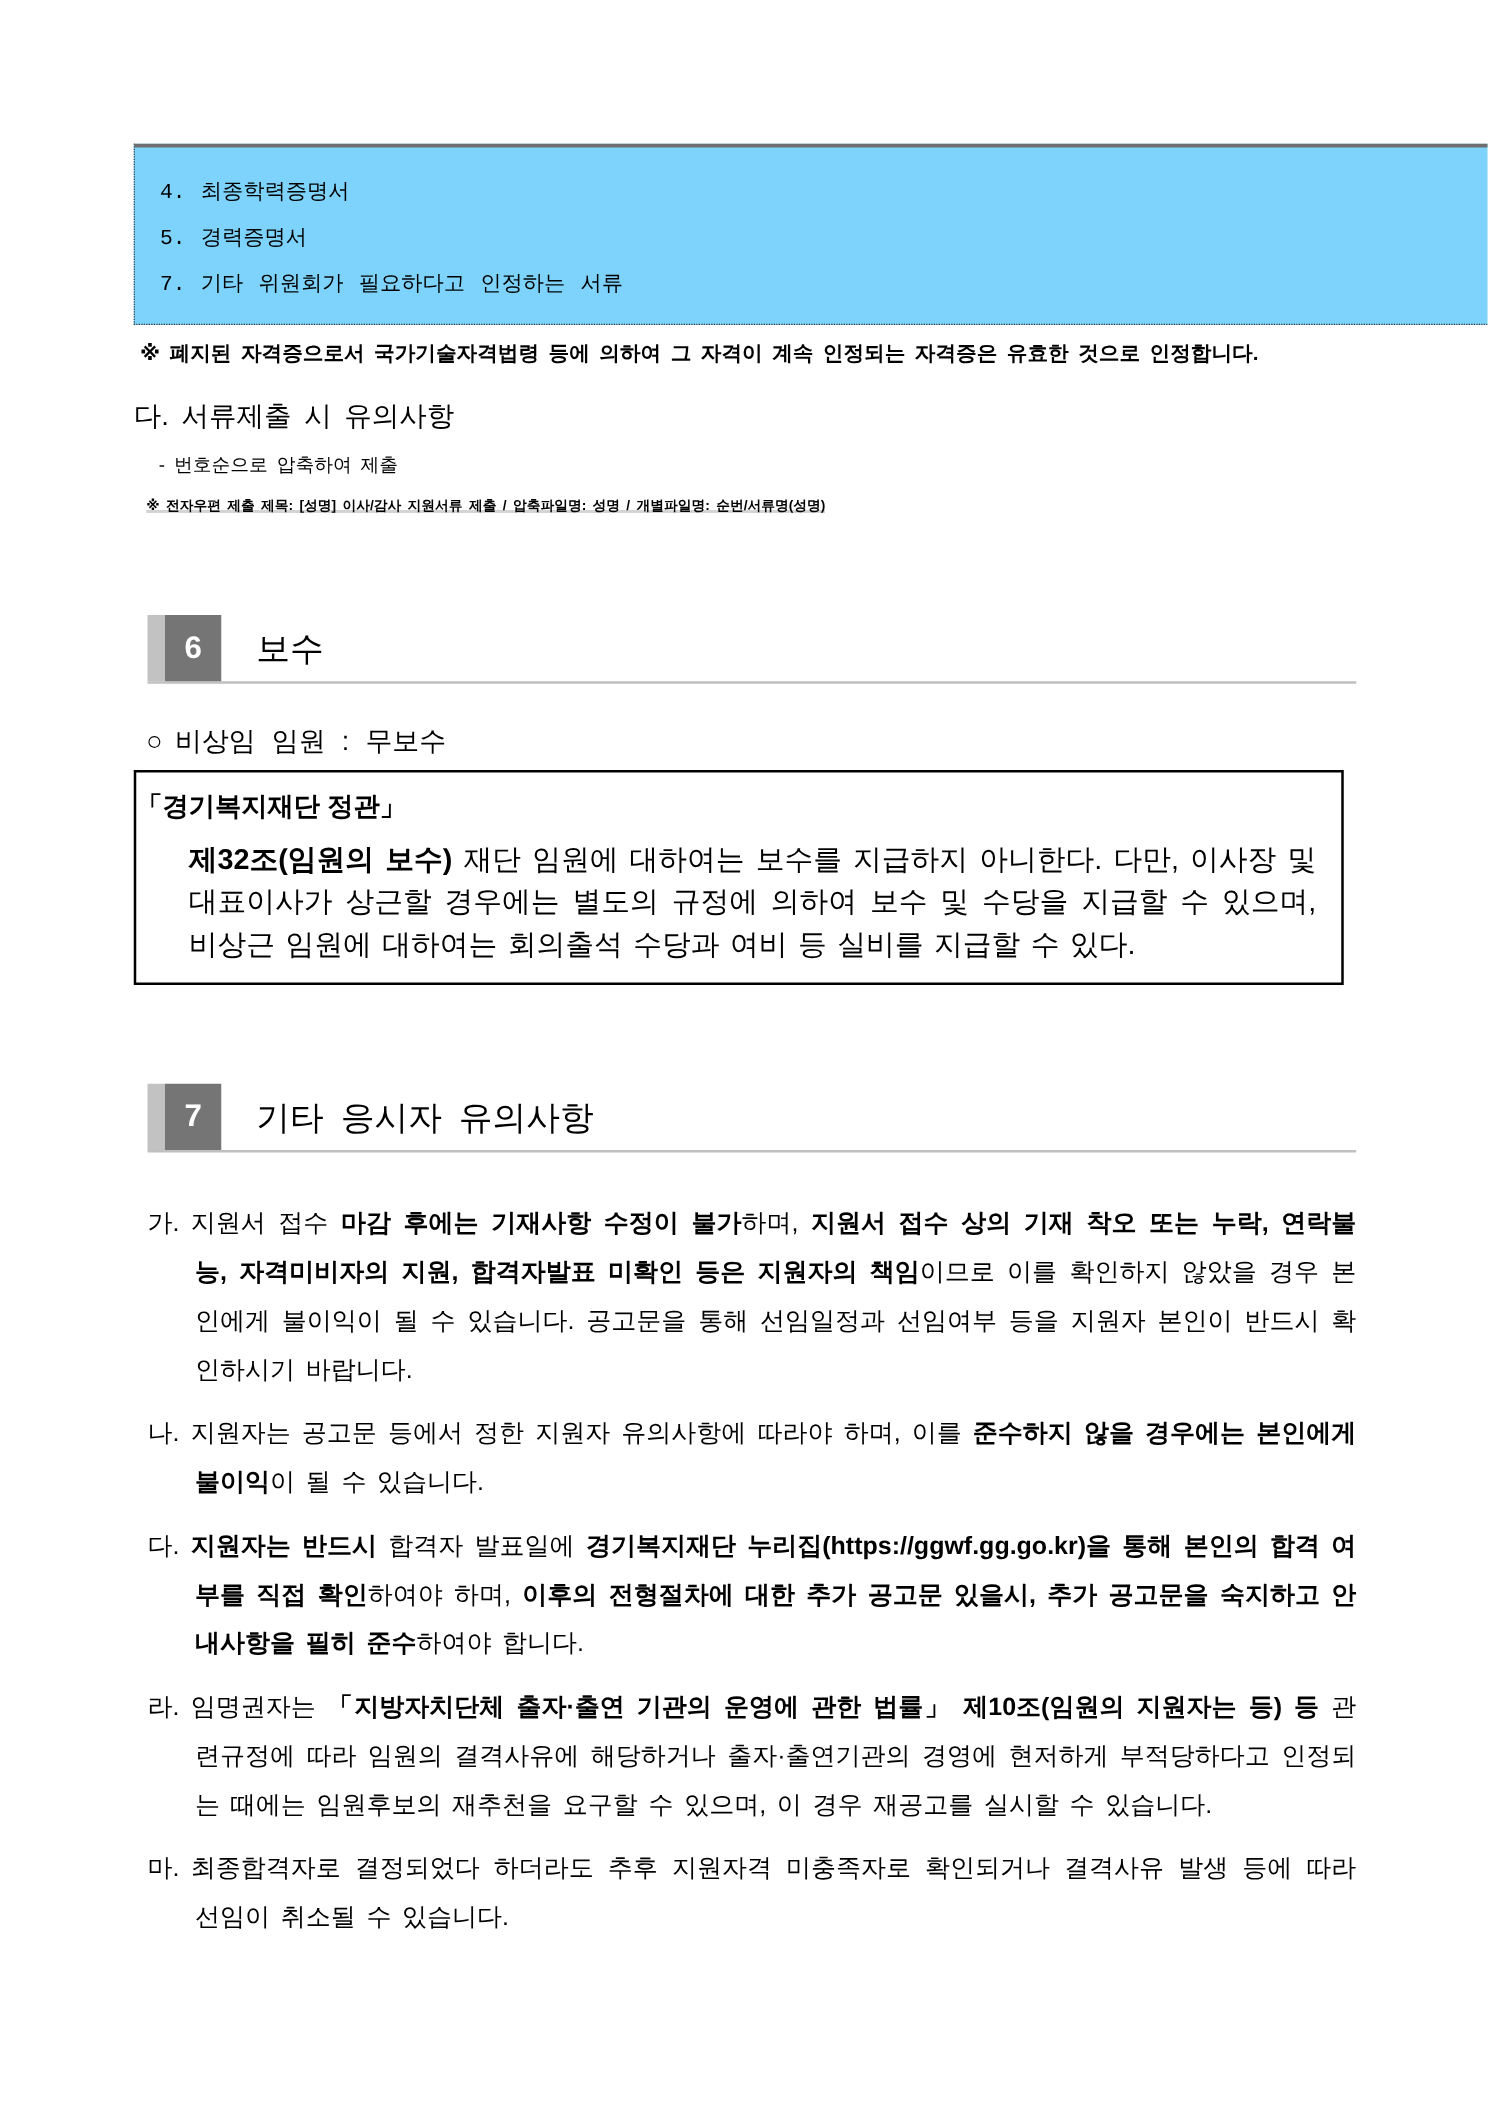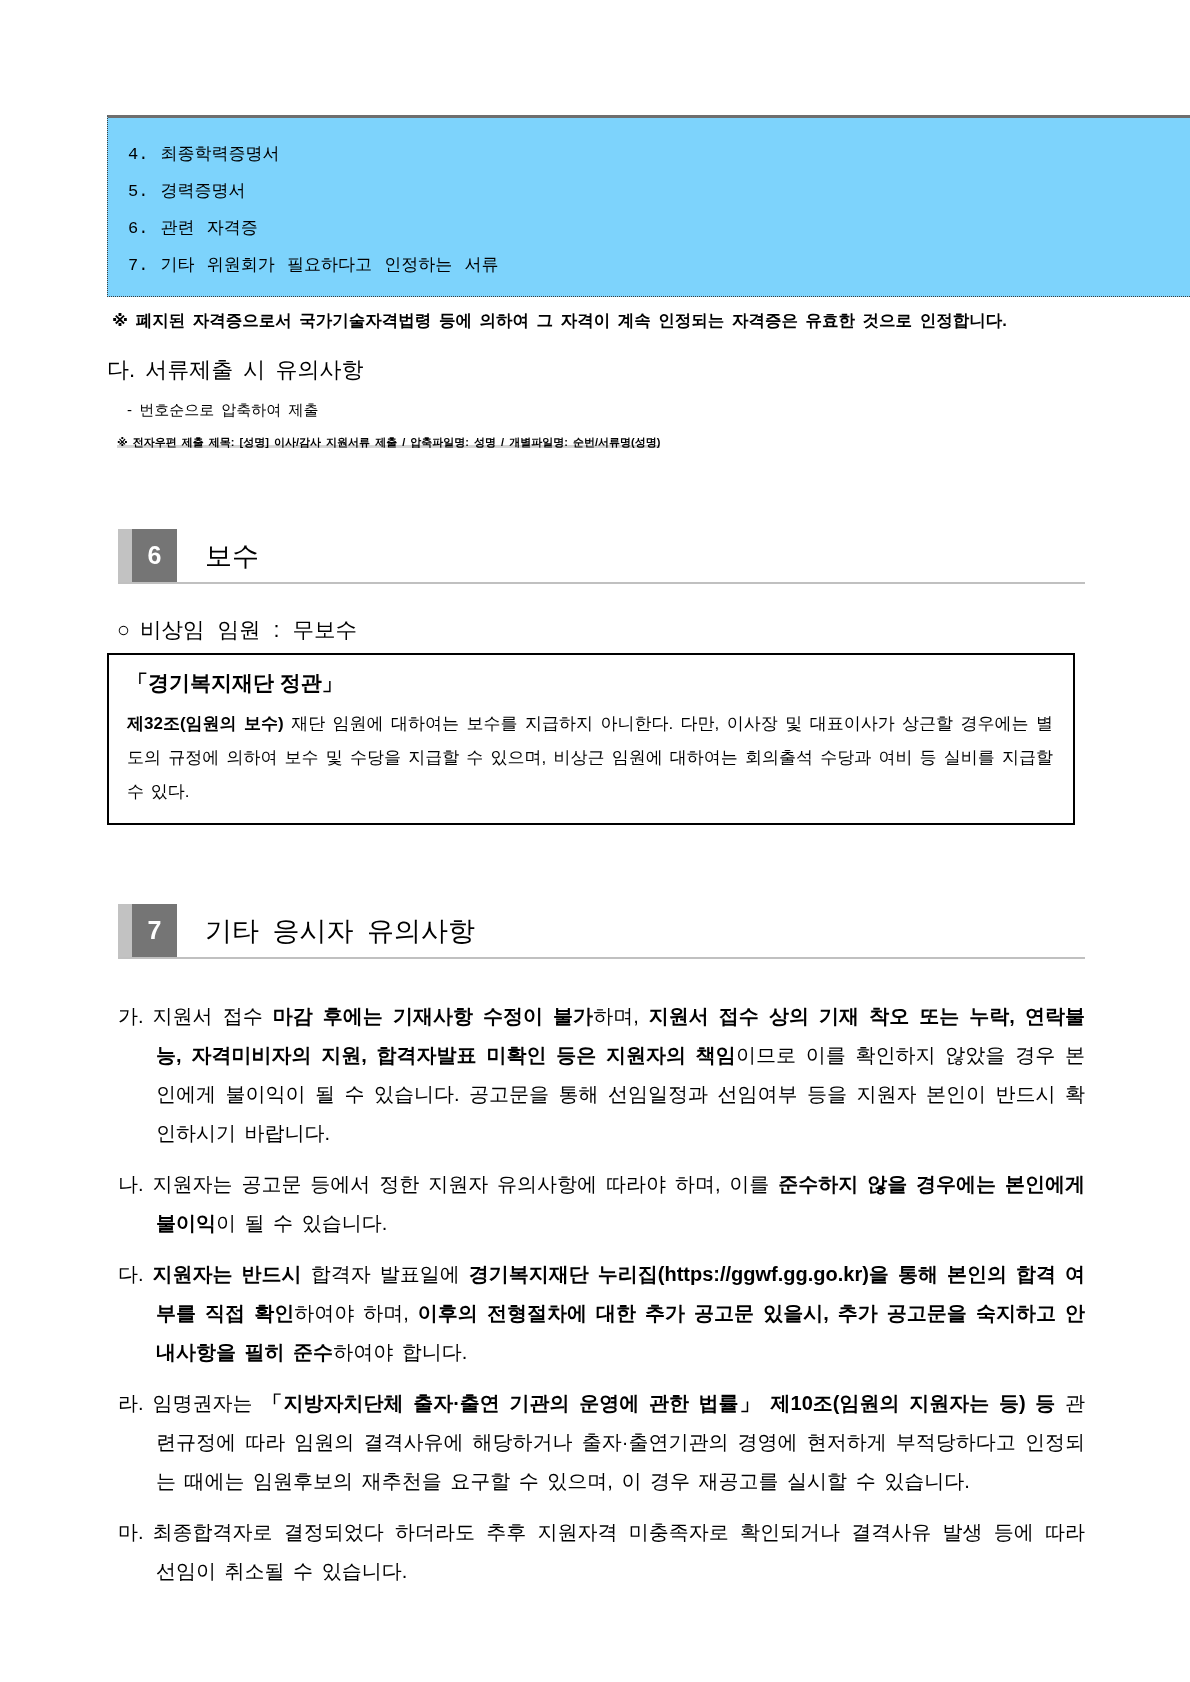--- a/index.html
+++ b/index.html
@@ -39,41 +39,40 @@
     display:flex;align-items:center;justify-content:center;
   }
   .sec-title{margin-left:28px;font-size:27px;font-weight:normal;align-self:center;word-spacing:6px;}
   .mt-sec6{margin-top:76px;}
   .mt-sec7{margin-top:79px;}
   
   .bullet-line{margin:33px 0 0 117px;font-size:21.5px;line-height:26px;word-spacing:7px;}
   .bullet-line .bullet{margin-right:10px;}
   .bylaw-box{
     margin:10px 0 0 107px;width:968px;box-sizing:border-box;
-    border:2px solid #000;padding:14px 20px 14px 18px;
+    border:2px solid #000;padding:14px 20px 14px 0;
   }
   .bylaw-title{font-size:21px;font-weight:bold;margin-bottom:10px;line-height:28px;}
-  .bylaw-text{font-size:17px;line-height:34px;text-align:justify;word-spacing:2px;}
+  .bylaw-text{font-size:23px;line-height:34px;text-align:justify;word-spacing:2px;margin-left:42px;}
   .bylaw-text b{word-spacing:2px;}
   
   .paras{margin:38px 105px 0 118px;}
   .para{
     font-size:20px;line-height:39px;text-align:justify;word-spacing:3px;
     padding-left:38px;text-indent:-38px;margin-bottom:12px;
   }
   .para .plabel{margin-right:9px;}
 </style>
 </head>
 <body>
 
 <div class="attach-box">
   <div>
       <div class="attach-item">4. 최종학력증명서</div>
       <div class="attach-item">5. 경력증명서</div>
-      <div class="attach-item">6. 관련 자격증</div>
       <div class="attach-item">7. 기타 위원회가 필요하다고 인정하는 서류</div>
     </div>
 </div>
 
 <div class="cert-note">※ 폐지된 자격증으로서 국가기술자격법령 등에 의하여 그 자격이 계속 인정되는 자격증은 유효한 것으로 인정합니다.</div>
 
 <div class="submission-heading">다. 서류제출 시 유의사항</div>
 
 <div class="submission-dash">- 번호순으로 압축하여 제출</div>
 

